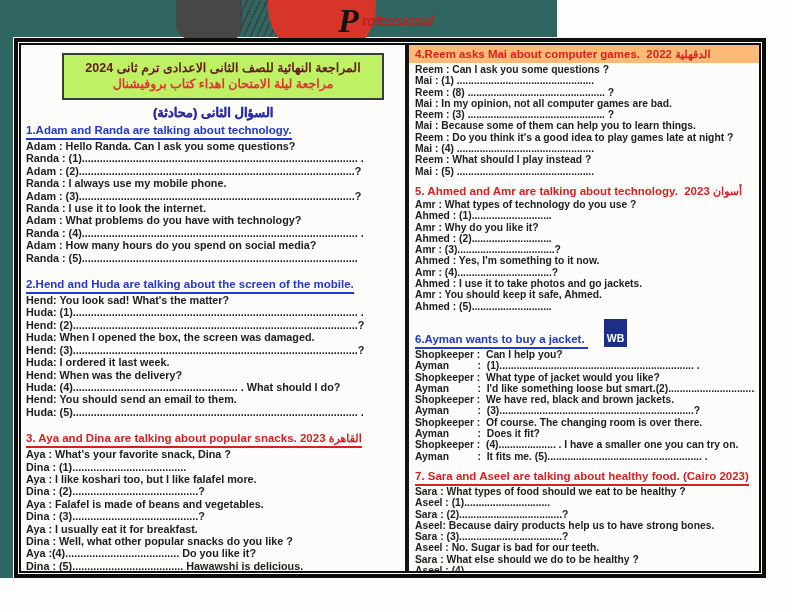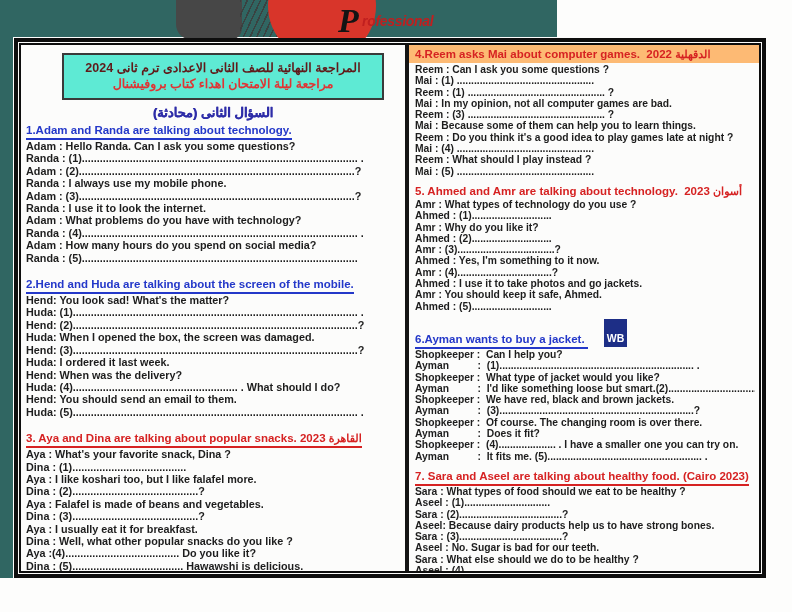--- a/index.html
+++ b/index.html
@@ -27,21 +27,21 @@
   .page { position:absolute; left:14px; top:38px; width:752px; height:540px;
           border:4px solid #0e0e0e; background:#fcfcfb; }
   .page-inner { position:absolute; left:1px; top:1px; right:1px; bottom:1px;
           border:2px solid #0e0e0e; display:flex; overflow:hidden; }
 
   .col { overflow:hidden; height:100%; }
   .col-left  { width:388px; border-right:4px solid #141414; padding:3px 5px 0 5px; }
   .col-right { flex:1; padding:2px 4px 0 6px; }
 
   
-  .header-box { margin:5px 16px 5px 36px; background:#5eead4; border:2px solid #3a3a3a;
+  .header-box { margin:5px 16px 5px 36px; background:#bef264; border:2px solid #3a3a3a;
                 text-align:center; padding:5px 2px 6px; }
   .hb1 { color:#601a1a; font-weight:bold; font-size:12.5px; line-height:16px; }
   .hb2 { color:#e03434; font-weight:bold; font-size:12.5px; line-height:16px; }
 
   .main-title { text-align:center; color:#2e2da8; font-weight:bold; font-size:13px;
                 margin:4px 0 3px; text-shadow:0.5px 0 #2e2da8; }
 
   
   .sec { }
   .col-left  .sec { margin-bottom:13px; }
@@ -123,21 +123,21 @@
             </div>
           </div>
       </div>
 
       <div class="col col-right">
         <div id="secs-right">
             <div class="sec">
               <div class="sec-heading red pinkrow"><span><span>4.Reem asks Mai about computer games.  2022 </span><span class="tag">الدقهلية</span></span></div>
               <div class="line">Reem : Can I ask you some questions ?</div>
               <div class="line">Mai : (1) ................................................</div>
-              <div class="line">Reem : (1) ................................................ ?</div>
+              <div class="line">Reem : (8) ................................................ ?</div>
               <div class="line">Mai : In my opinion, not all computer games are bad.</div>
               <div class="line">Reem : (3) ................................................ ?</div>
               <div class="line">Mai : Because some of them can help you to learn things.</div>
               <div class="line">Reem : Do you think it's a good idea to play games late at night ?</div>
               <div class="line">Mai : (4) ................................................</div>
               <div class="line">Reem : What should I play instead ?</div>
               <div class="line">Mai : (5) ................................................</div>
             </div>
             <div class="sec">
               <div class="sec-heading red"><span><span>5. Ahmed and Amr are talking about technology.  2023 </span><span class="tag">أسوان</span></span></div>

